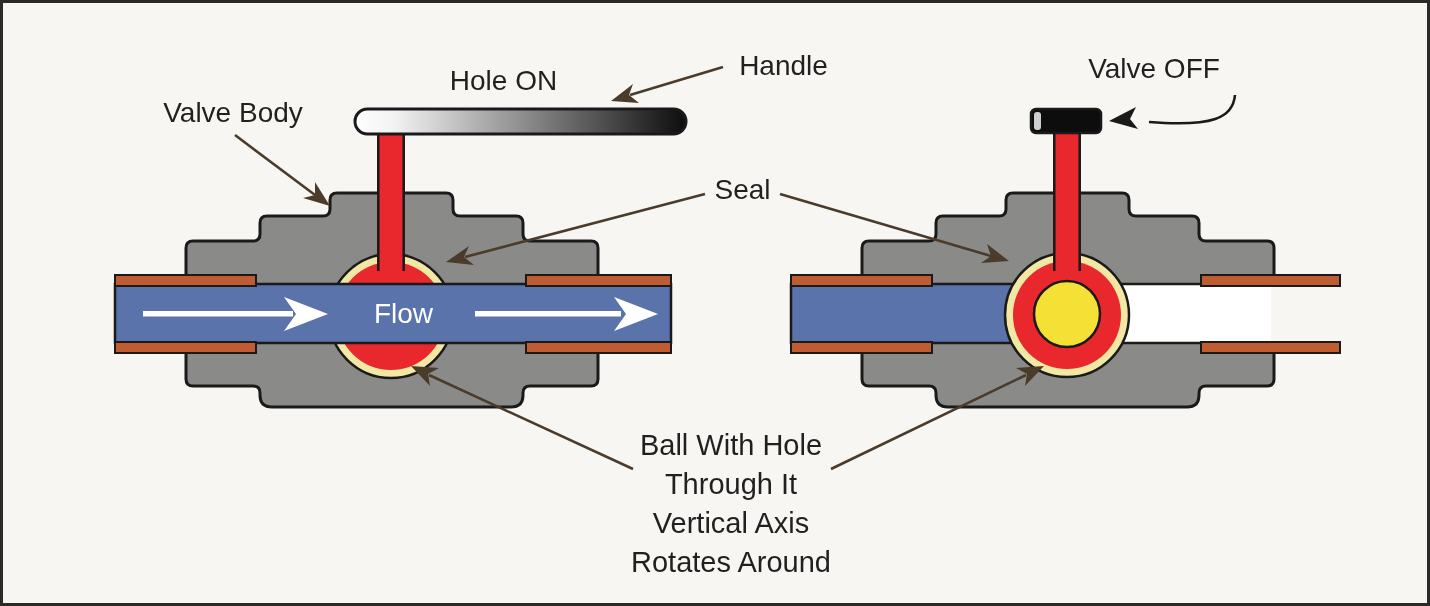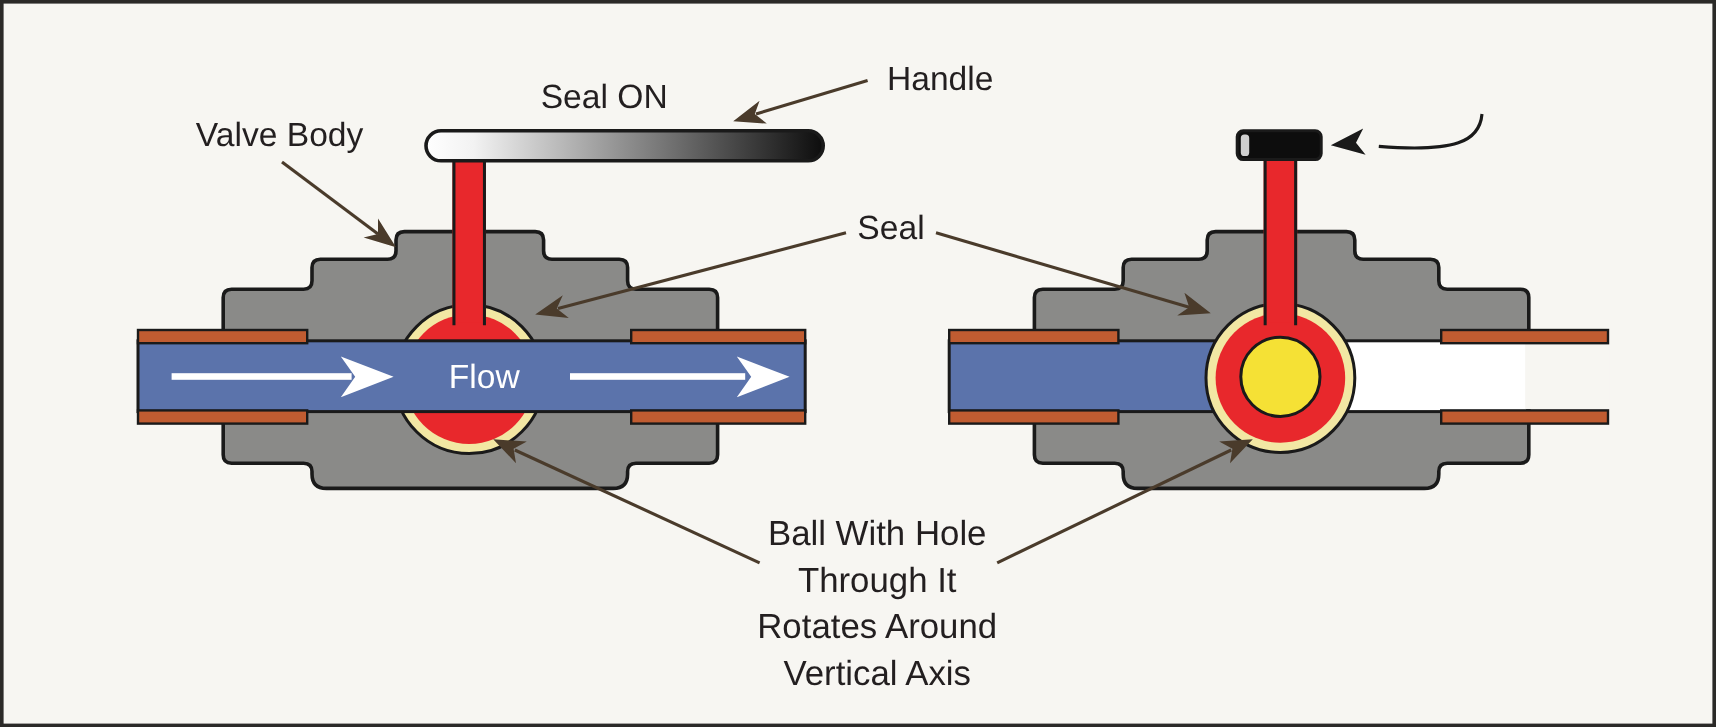--- a/index.html
+++ b/index.html
@@ -126,29 +126,30 @@
       <polygon points="443,259 466,243 461,254 471,262"></polygon>
       <polygon points="1006,258 978,260 988,253 984,241"></polygon>
       <polygon points="408,363 436,365 425,371 427,383"></polygon>
       <polygon points="1041,363 1022,383 1024,371 1013,365"></polygon>
       <polygon points="1106,118 1133,104 1127,116 1135,126" style="fill:var(--outline)"></polygon>
     </g>
   </svg>
 
   <div class="lbl" style="left:145px;top:95px;width:170px;">Valve Body</div>
 
-  <div class="lbl" style="left:428px;top:63px;width:145px;">Seal ON</div>
+  <div class="lbl" style="left:428px;top:63px;width:145px;">Hole ON</div>
 
   <div class="lbl" style="left:723px;top:48px;width:115px;">Handle</div>
 
+  <div class="lbl" style="left:1072px;top:51px;width:158px;">Valve OFF</div>
 
   <div class="lbl" style="left:692px;top:172px;width:95px;">Seal</div>
 
   <div class="flow-lbl" style="left:338px;top:295px;width:125px;">Flow</div>
 
   <div class="note" style="left:577px;top:423px;width:302px;text-align:center;">
     <div>Ball With Hole</div>
     <div>Through It</div>
+    <div>Vertical Axis</div>
     <div>Rotates Around</div>
-    <div>Vertical Axis</div>
   </div>
 
 </div>
 
 </body></html>

